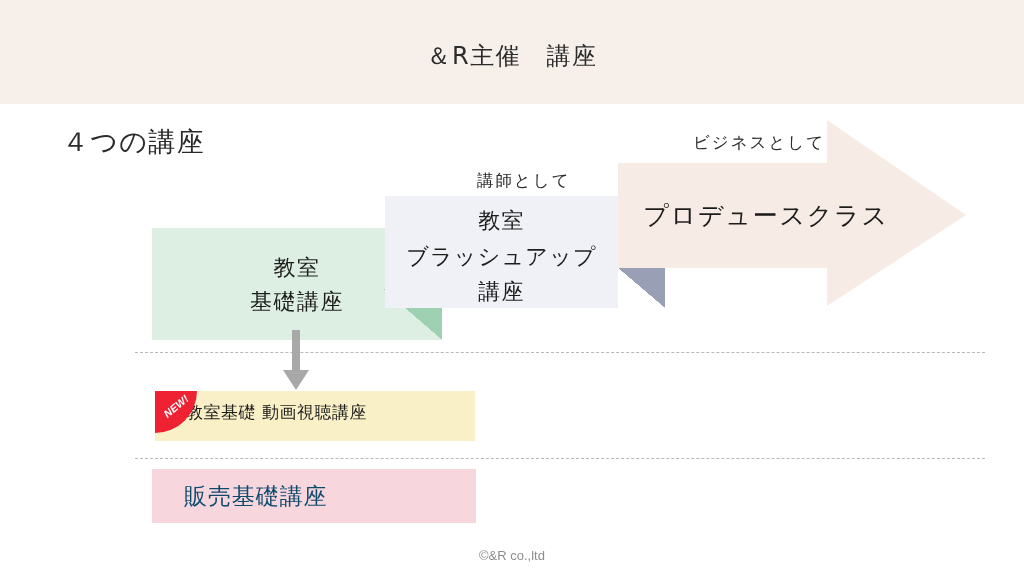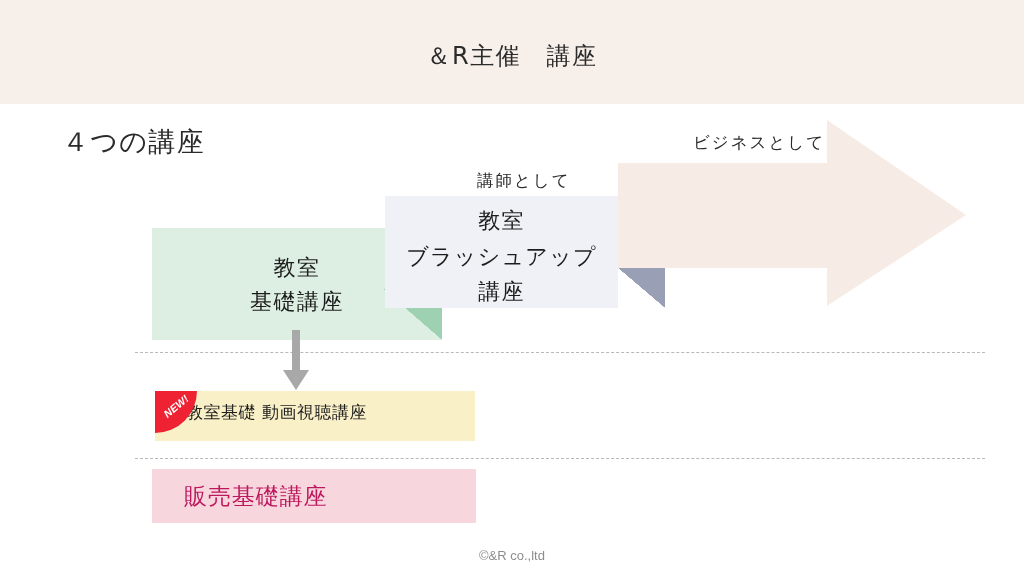--- a/index.html
+++ b/index.html
@@ -255,21 +255,21 @@
     height: 54px;
     background: #f7d6dd;
     z-index: 12;
   }
   .course-pink .course-label {
     position: absolute;
     left: 32px;
     top: 12px;
     font-size: 23px;
     letter-spacing: 0.04em;
-    color: #be185d;
+    color: #0c4a6e;
     font-family: "DejaVu Sans", "Liberation Sans", sans-serif;
     white-space: nowrap;
   }
 
   
   .page-indicator {
     position: absolute;
     right: 42px;
     top: 518px;
     font-size: 14.5px;
@@ -310,20 +310,21 @@
 ブラッシュアップ
 講座</div>
   </div>
   <div class="fold-blue"></div>
 
   <div class="stage-caption caption-arrow">ビジネスとして</div>
   <div class="stage-arrow">
     <svg viewBox="0 0 348 186" xmlns="http://www.w3.org/2000/svg">
       <path d="M0,43 L209,43 L209,0 L348,95 L209,186 L209,148 L0,148 Z" fill="#f7ece5"></path>
     </svg>
+    <div class="stage-label">プロデュースクラス</div>
   </div>
 
   <div class="down-arrow">
     <svg width="30" height="62" viewBox="0 0 30 62" xmlns="http://www.w3.org/2000/svg">
       <path d="M11,0 L19,0 L19,40 L28,40 L15,60 L2,40 L11,40 Z" fill="#a8a8a8"></path>
     </svg>
   </div>
 
   <div class="divider divider-1"></div>
   <div class="divider divider-2"></div>

